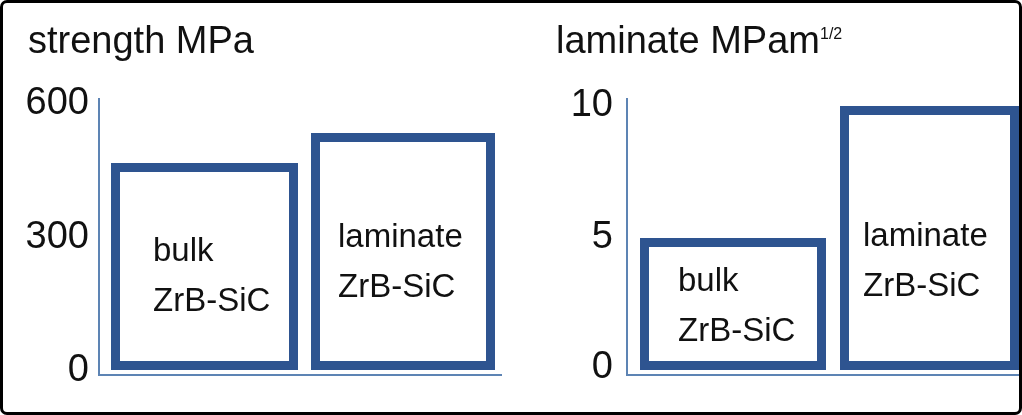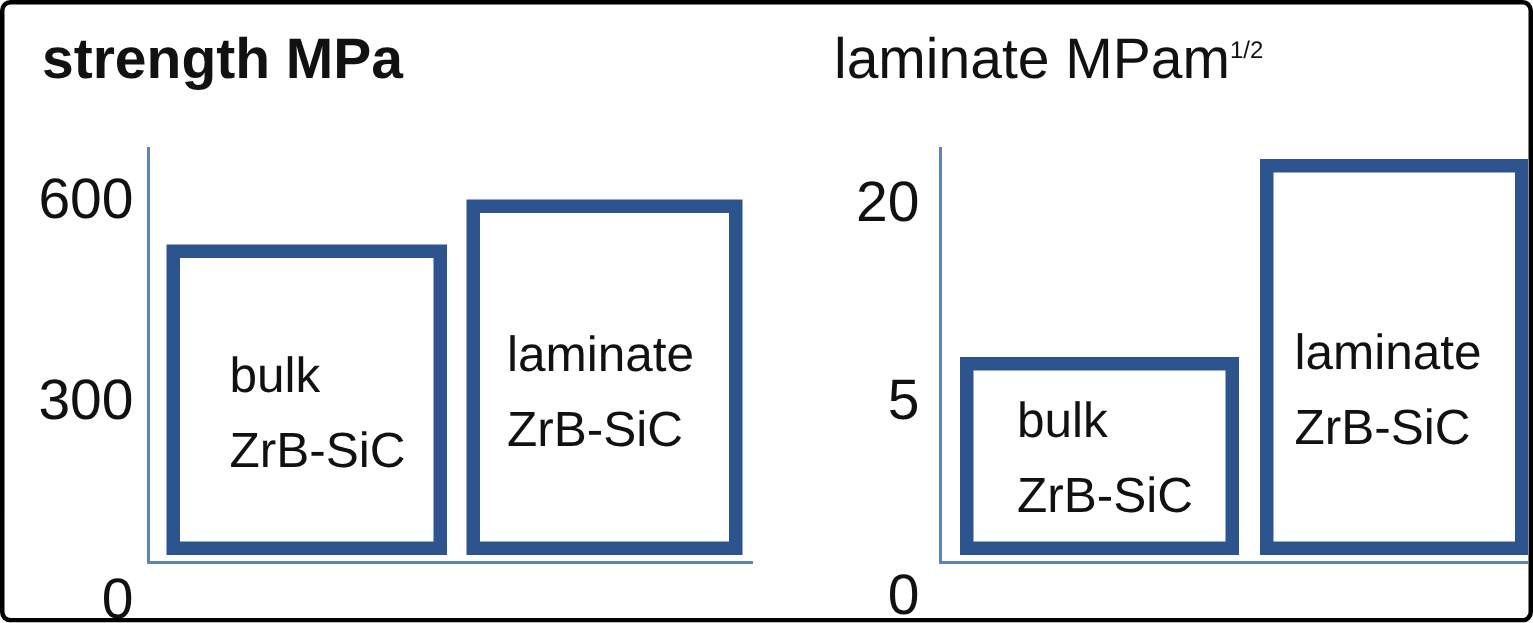--- a/index.html
+++ b/index.html
@@ -23,36 +23,36 @@
   }
   .chart{position:absolute;left:0;top:0;width:100%;height:100%;}
   .title{
     position:absolute;margin:0;
     font-size:38px;font-weight:400;line-height:44px;
     letter-spacing:0px;white-space:nowrap;
   }
   .title sup{font-size:16px;line-height:0;}
   .ytick{
     position:absolute;width:78px;height:48px;line-height:48px;
-    text-align:right;font-size:38px;white-space:nowrap;margin-top:32px;
+    text-align:right;font-size:38px;white-space:nowrap;
   }
   .yaxis{position:absolute;width:2px;background:var(--axis-color);}
   .xaxis{position:absolute;height:2px;background:var(--axis-color);}
   .bar{
     position:absolute;bottom:42px;
     box-sizing:border-box;
     border:9px solid var(--bar-border);
     background:#ffffff;
   }
   .bar-label{
     position:absolute;display:flex;flex-direction:column;
     font-size:33px;line-height:50px;white-space:nowrap;
   }
   
-  #chart0 .title{left:25px;top:15px;font-weight:bold;}
+  #chart0 .title{left:25px;top:15px;}
   #chart0 .t0{left:8px;top:74px;}
   #chart0 .t1{left:8px;top:208px;}
   #chart0 .t2{left:8px;top:341px;}
   #chart0 .yaxis{left:95px;top:95px;height:278px;}
   #chart0 .xaxis{left:95px;top:371px;width:404px;}
   #chart0 .bar0{left:108px;width:187px;}
   #chart0 .bar1{left:308px;width:184px;}
   #chart0 .bar0 .bar-label{left:33px;top:53px;}
   #chart0 .bar1 .bar-label{left:18px;top:69px;}
   
@@ -92,21 +92,21 @@
       <div class="bar-label">
         <span>laminate</span>
         <span>ZrB-SiC</span>
       </div>
     </div>
   </section>
 
   <section class="chart" id="chart1">
     <h2 class="title"><span>laminate MPam</span><sup>1/2</sup></h2>
 
-    <div class="ytick t0">20</div>
+    <div class="ytick t0">10</div>
     <div class="ytick t1">5</div>
     <div class="ytick t2">0</div>
 
     <div class="yaxis"></div>
     <div class="xaxis"></div>
 
     <div class="bar bar0" style="height: 132px;">
       <div class="bar-label">
         <span>bulk</span>
         <span>ZrB-SiC</span>

